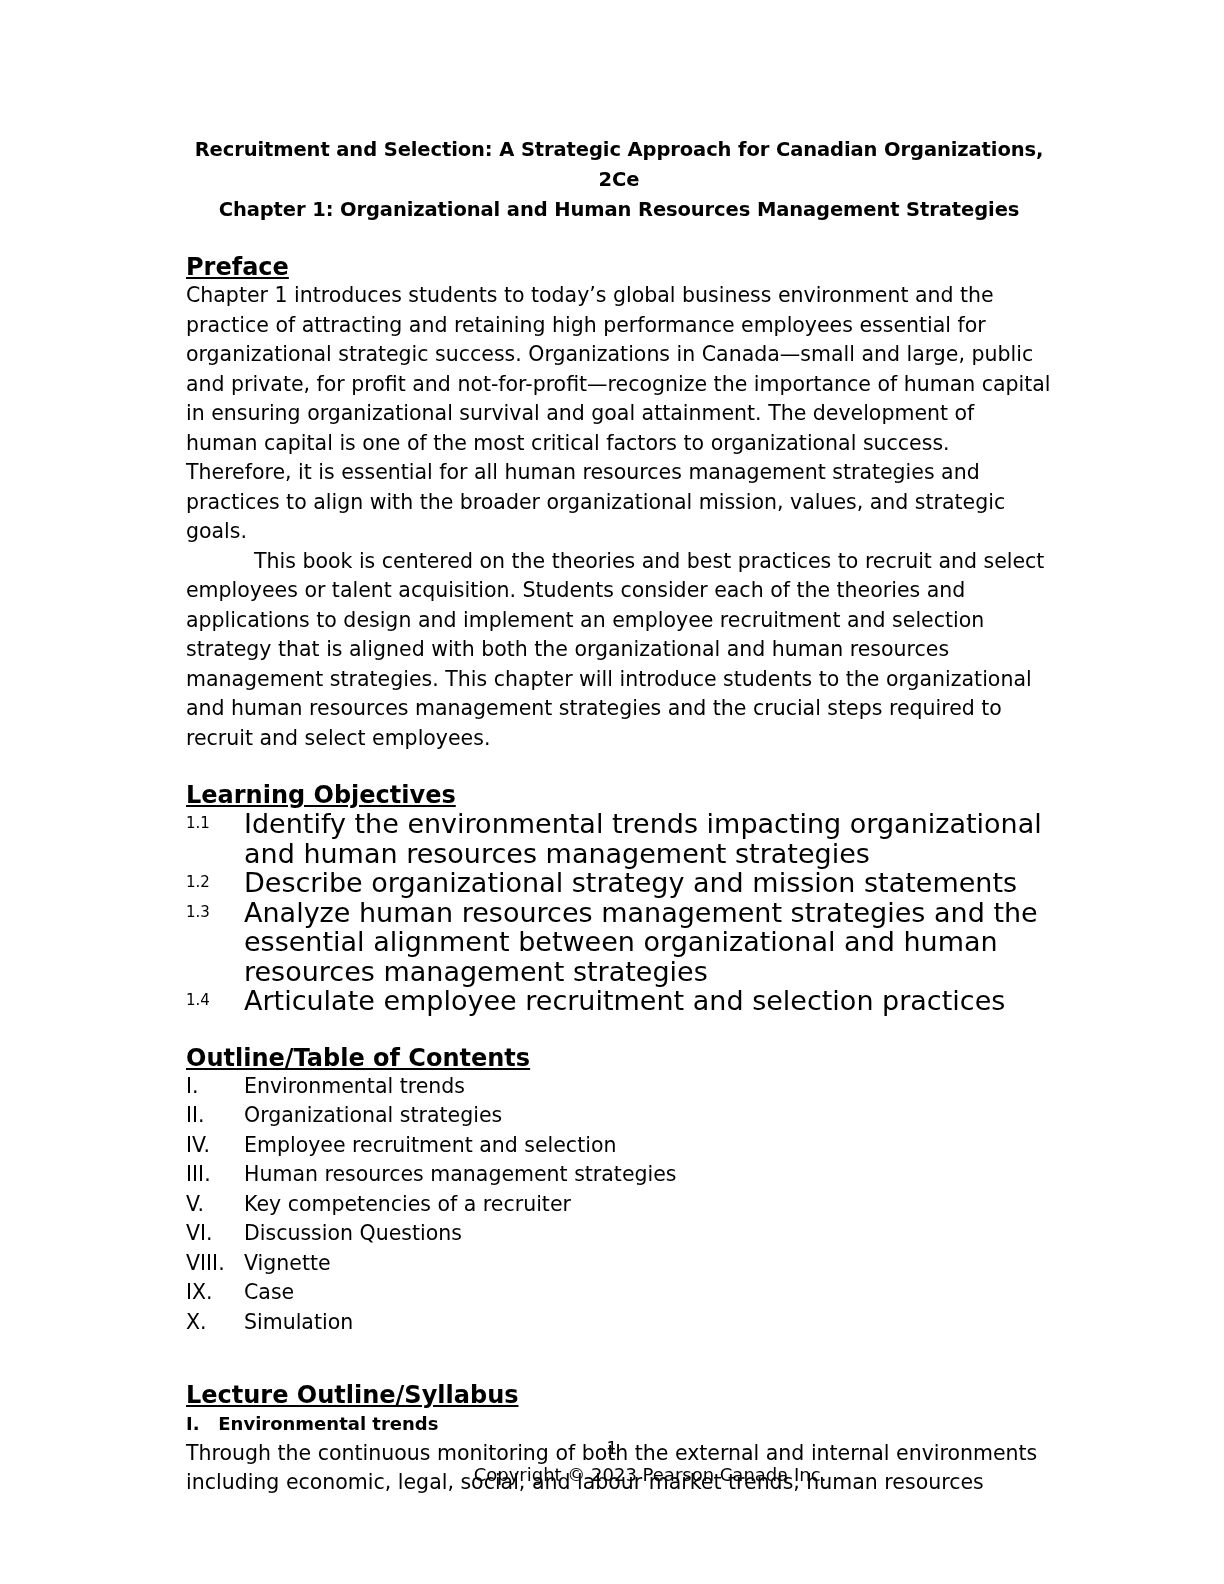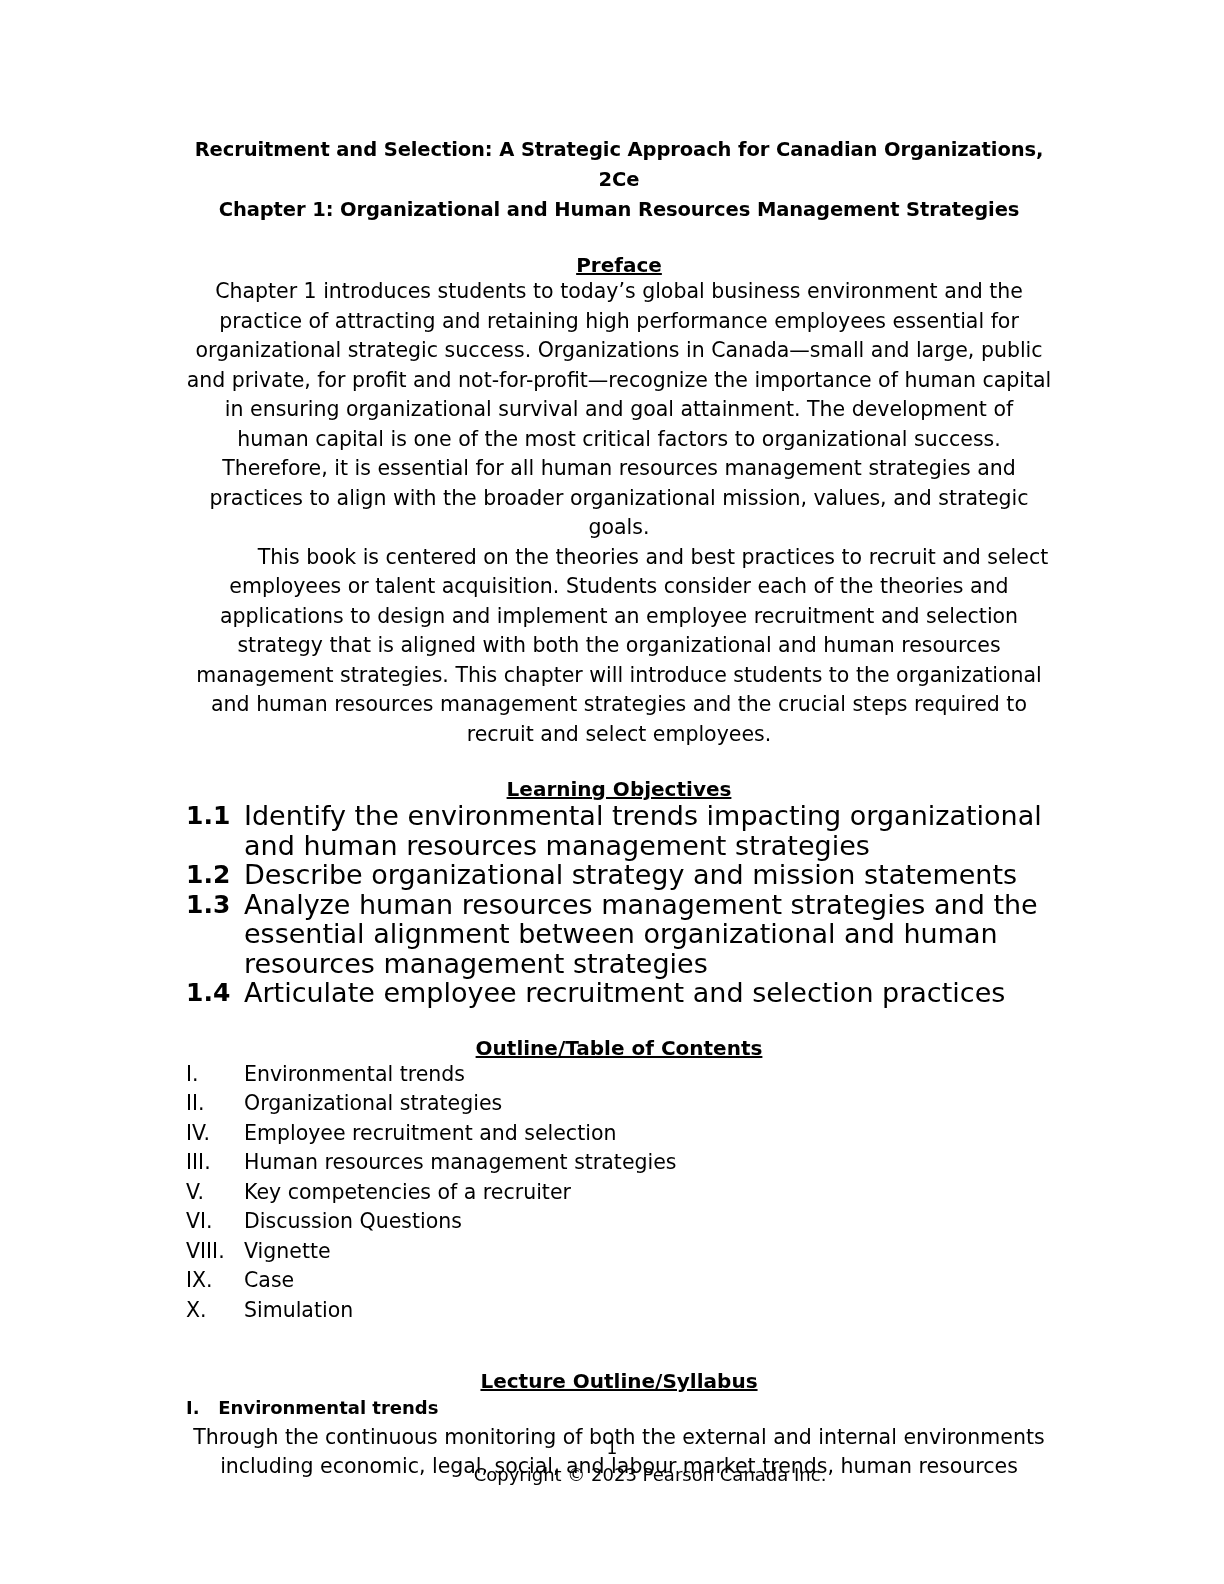--- a/index.html
+++ b/index.html
@@ -29,49 +29,49 @@
     line-height: 29.5px;
   }
   .title-block {
     text-align: center;
     font-weight: bold;
     font-size: 19.5px;
     line-height: 30px;
     letter-spacing: -0.1px;
   }
   .heading {
-    text-align: center;
+    text-align: left;
     font-weight: bold;
     text-decoration: underline;
-    font-size: 20px;
+    font-size: 24px;
     margin-top: 28px;
     margin-bottom: 0px;
   }
   .para {
-    text-align: center;
+    text-align: left;
     margin: 0;
   }
   .para.indent {
     text-indent: 68px;
   }
   .spacer-sm { height: 16px; }
 
   
   .lo-list {
     margin: 0;
     padding: 0;
   }
   .lo-row {
     display: flex;
     align-items: flex-start;
   }
   .lo-num {
     flex: 0 0 58px;
-    font-weight: bold;
-    font-size: 25px;
+    font-weight: normal;
+    font-size: 15px;
     line-height: 29.5px;
   }
   .lo-text {
     flex: 1 1 auto;
     font-size: 27px;
     line-height: 29.5px;
   }
 
   
   .outline-row {

